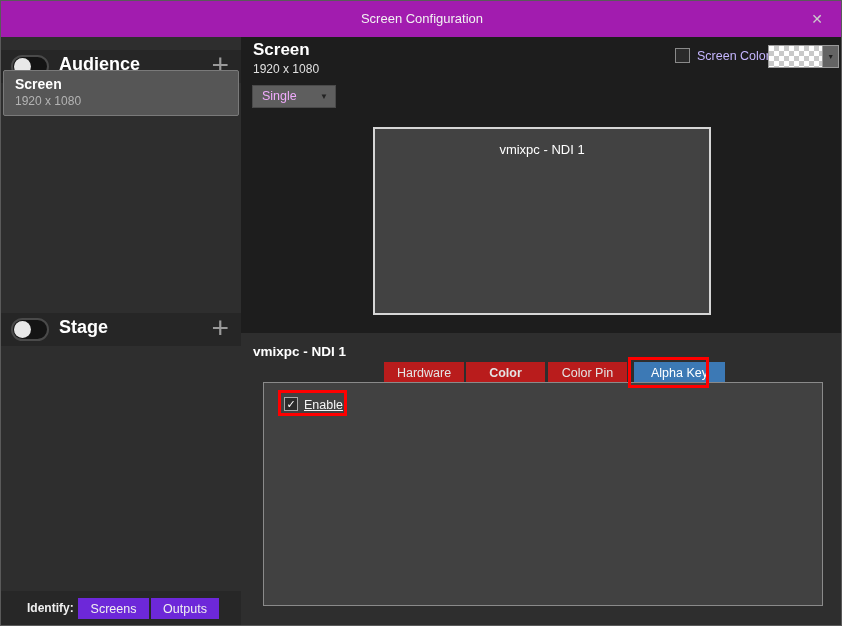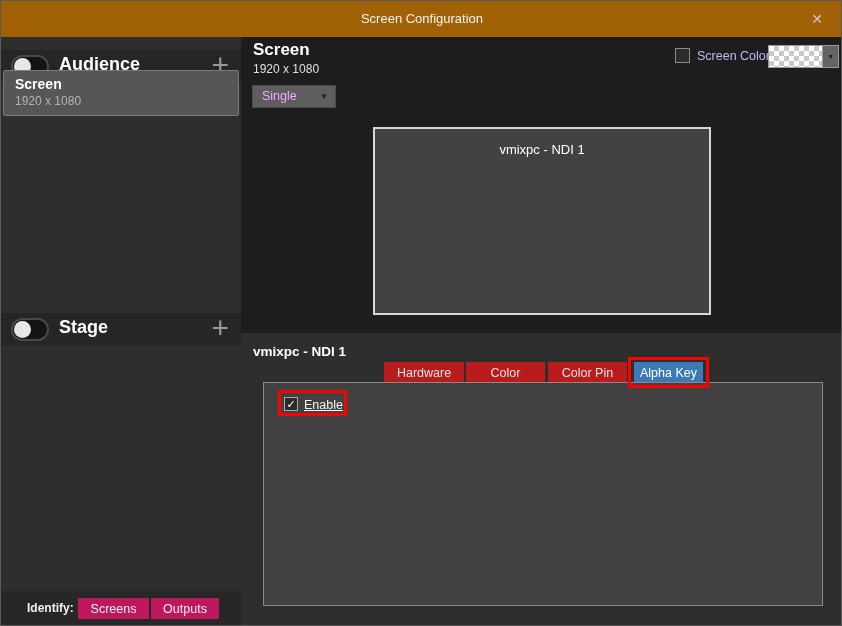--- a/index.html
+++ b/index.html
@@ -11,21 +11,21 @@
     width: 842px; height: 626px;
     background: #1d1d1d;
     border: 1px solid #5a5a5a;
     overflow: hidden;
     color: #f0f0f0;
   }
 
   
   .titlebar {
     position: absolute; left: 0; top: 0; width: 842px; height: 36px;
-    background: #a16207;
+    background: #a21caf;
   }
   .titlebar .title {
     position: absolute; left: 0; top: 0; width: 100%; height: 36px;
     line-height: 36px; text-align: center;
     font-size: 13px; color: #f2f2f2;
   }
   .titlebar .close {
     position: absolute; right: 12px; top: 0; width: 28px; height: 36px;
     line-height: 36px; text-align: center;
     font-size: 14px; color: #cccccc; cursor: pointer;
@@ -72,21 +72,21 @@
 
   .identify-bar {
     position: absolute; left: 0; top: 554px; width: 240px; height: 36px;
     background: #272727;
   }
   .identify-label {
     position: absolute; left: 26px; top: 10px; font-size: 12px; color: #f0f0f0; font-weight: bold;
   }
   .identify-btn {
     position: absolute; top: 7px; height: 21px;
-    background: #be185d; border: none; color: #f0f0f0;
+    background: #6d28d9; border: none; color: #f0f0f0;
     font-size: 12.5px; font-family: "Liberation Sans", sans-serif;
     cursor: pointer;
   }
   .identify-btn.screens { left: 77px; width: 71px; }
   .identify-btn.outputs { left: 150px; width: 68px; }
 
   
   .main-top {
     position: absolute; left: 240px; top: 36px; width: 602px; height: 296px;
     background: #1d1d1d;
@@ -142,23 +142,23 @@
   }
   .detail-title { position: absolute; left: 12px; top: 11px; font-size: 13.5px; font-weight: 600; color: #ffffff; }
 
   .tab {
     position: absolute; top: 29px; height: 22px;
     background: #b91c1c; color: #e4e4e4;
     font-size: 12.5px; text-align: center; line-height: 22px;
     cursor: pointer;
   }
   .tab.hardware { left: 143px; width: 80px; }
-  .tab.color { left: 225px; width: 79px; }
+  .tab.color { left: 225px; width: 79px; font-weight: bold; }
   .tab.cornerpin { left: 307px; width: 79px; }
-  .tab.alphakey { left: 393px; width: 69px; height: 21px; background: #3c79b5; color: #ffffff; }
+  .tab.alphakey { left: 393px; width: 91px; height: 21px; background: #3c79b5; color: #ffffff; }
 
   .detail-panel {
     position: absolute; left: 22px; top: 49px; width: 560px; height: 224px;
     background: #414141; border: 1px solid #8a8a8a;
   }
   .enable-check {
     position: absolute; left: 20px; top: 14px; width: 14px; height: 14px;
     background: #2b2b2b; border: 1px solid #aaaaaa; cursor: pointer;
     font-size: 11px; color: #ffffff; text-align: center; line-height: 13px;
   }

